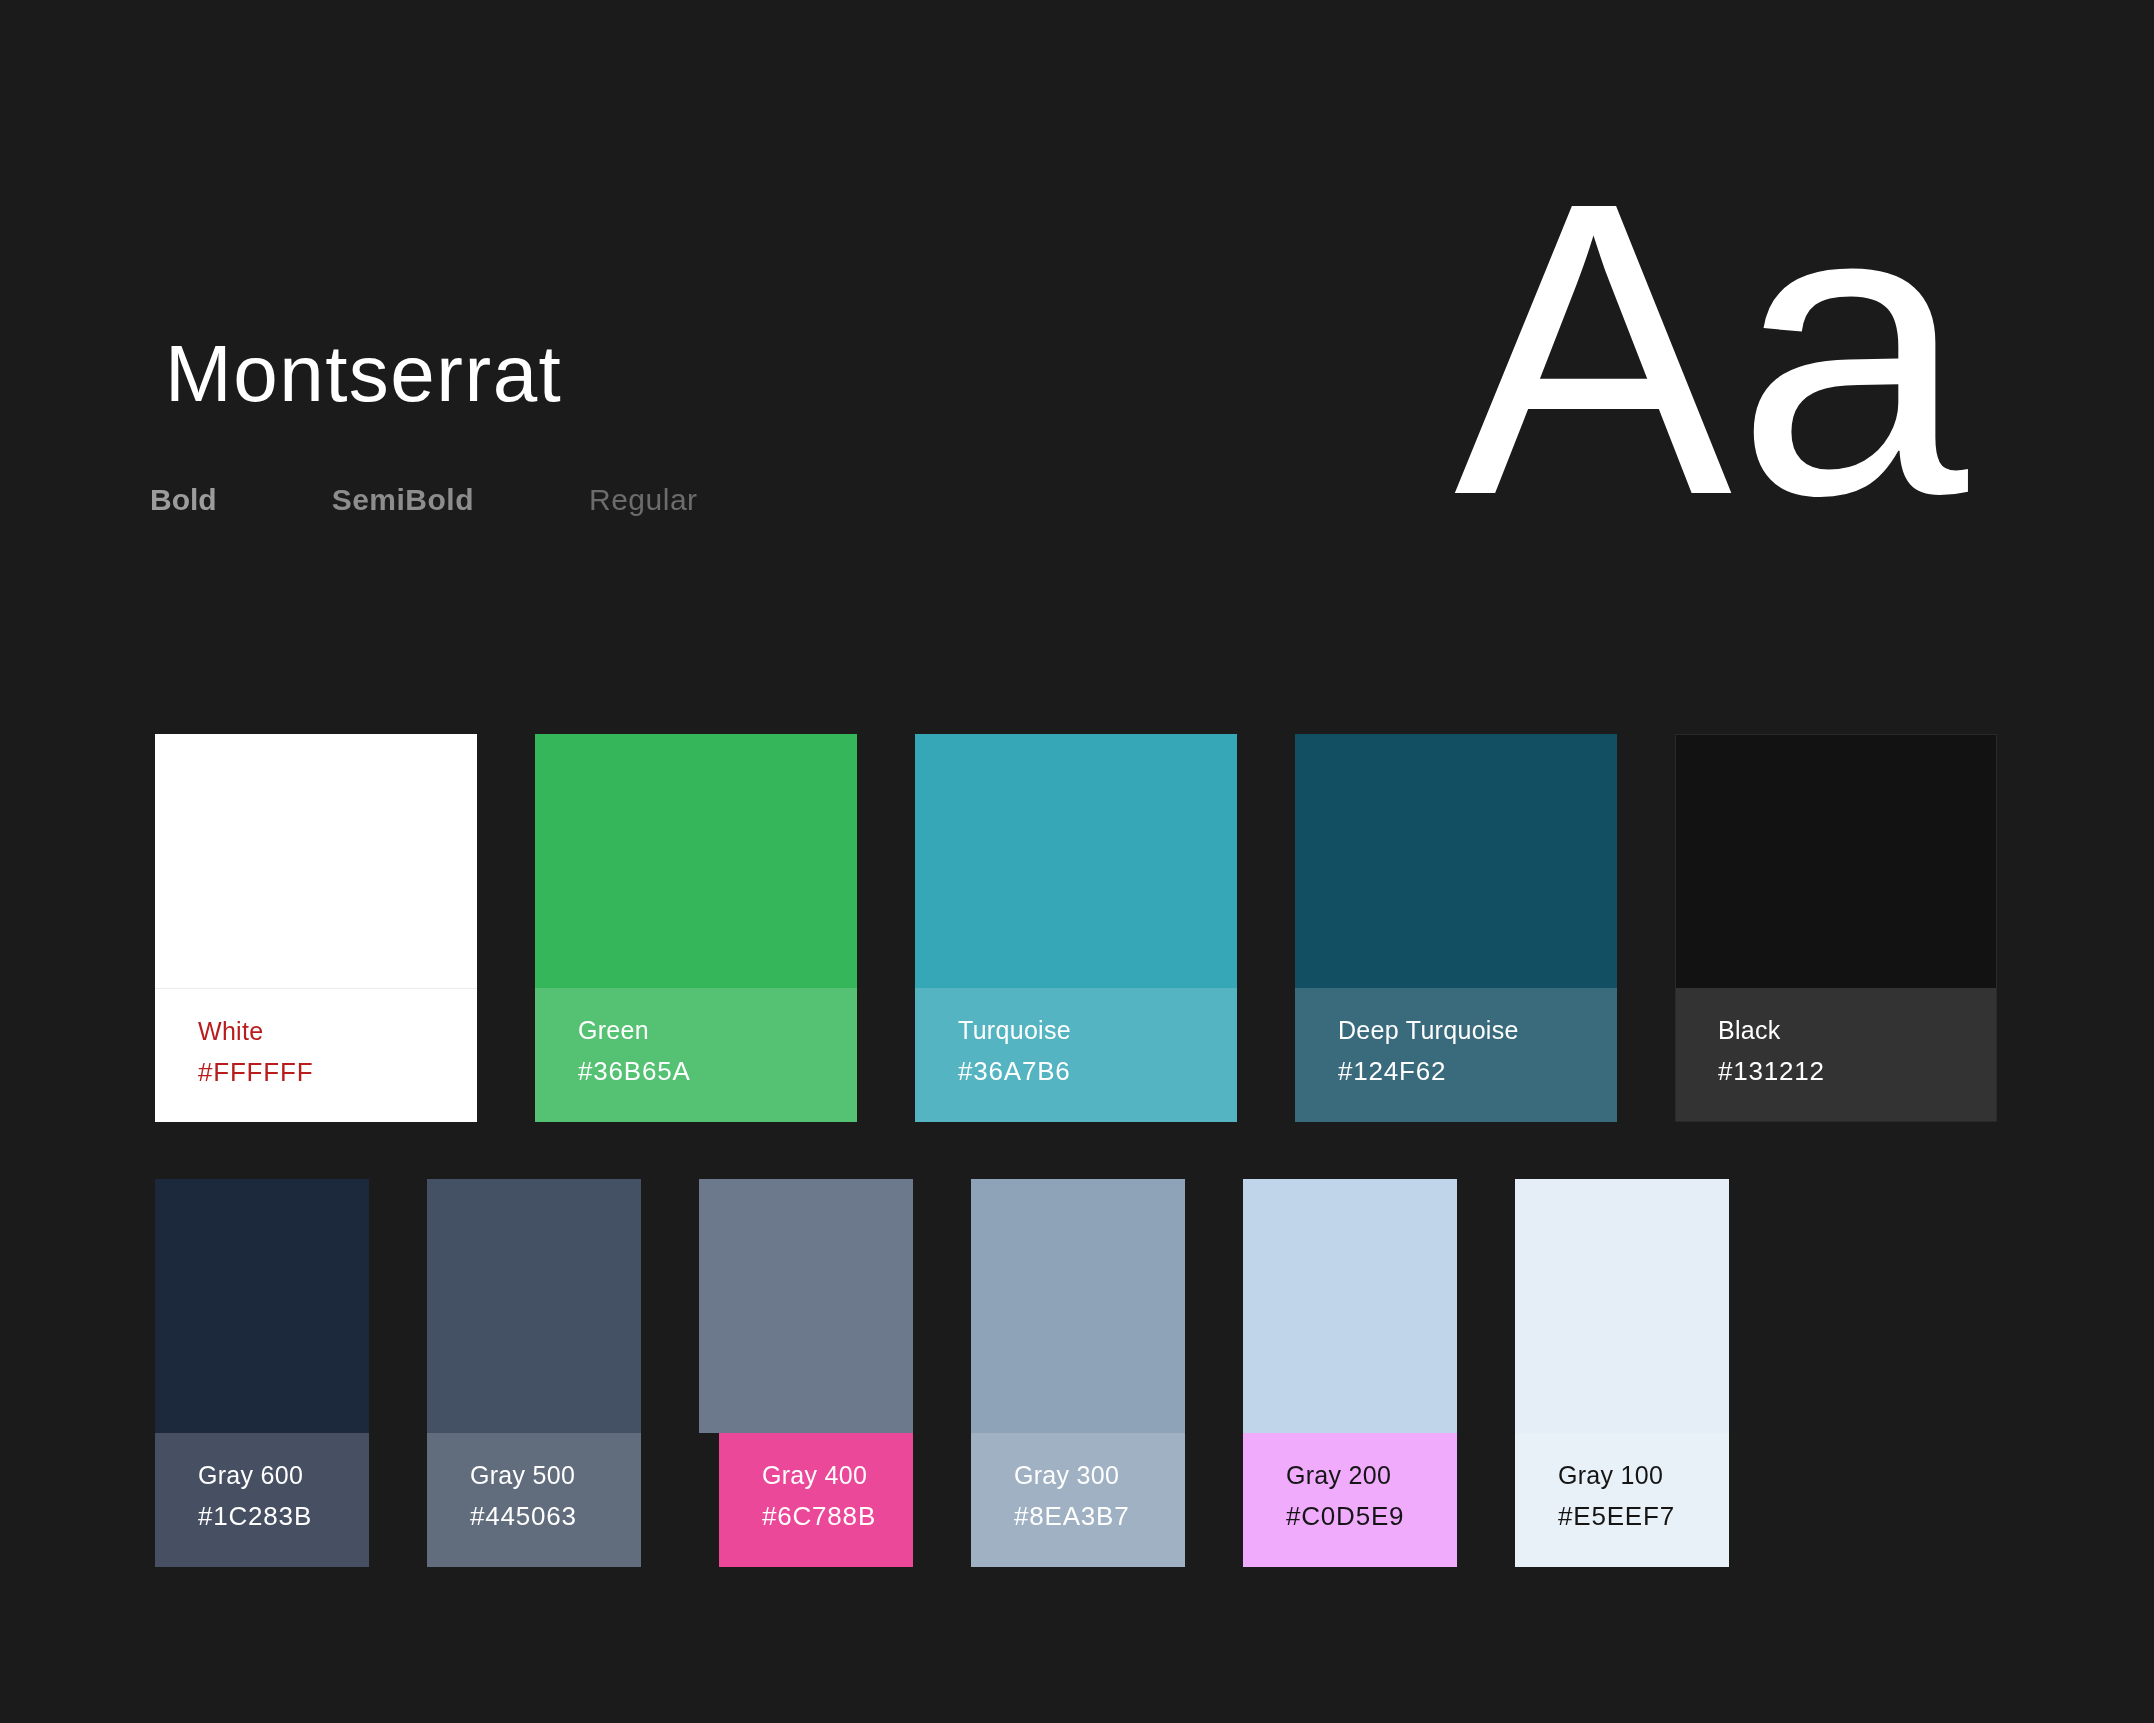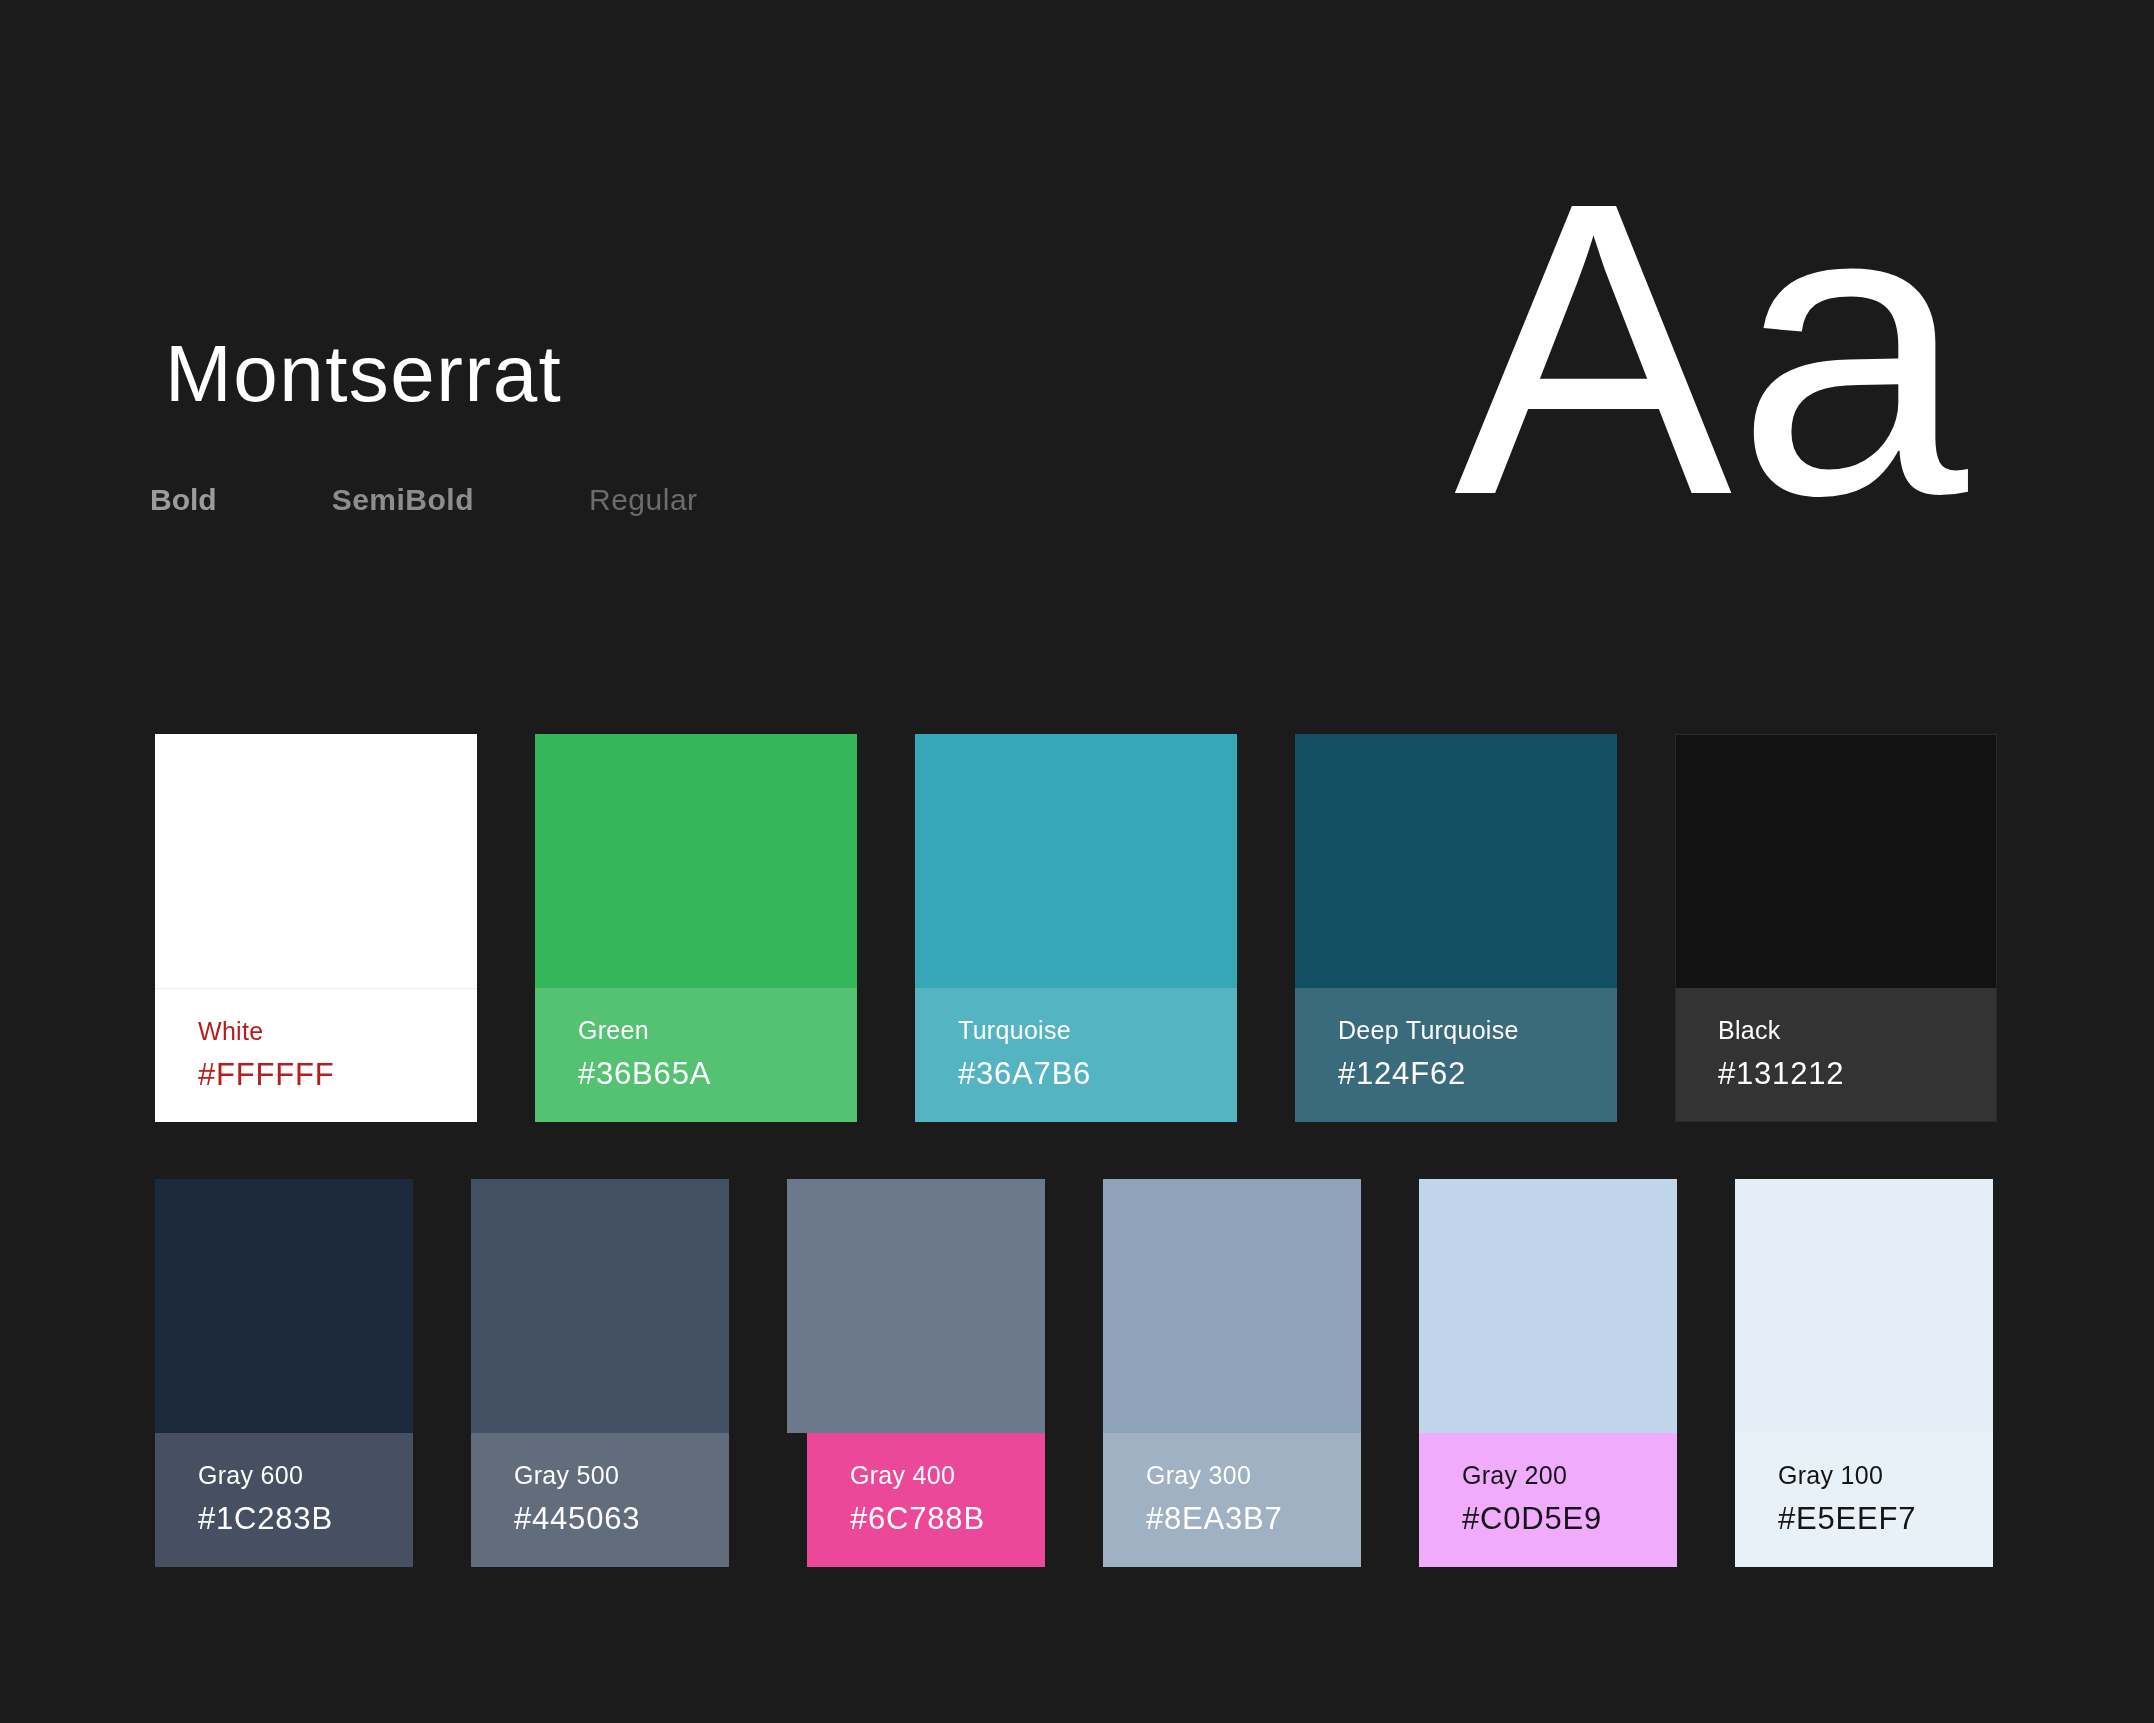--- a/index.html
+++ b/index.html
@@ -28,32 +28,32 @@
     font-size:417px;line-height:1;font-weight:300;
     color:#FFFFFF;letter-spacing:3.9px;
   }
   .palette-row{
     position:absolute;left:155px;
     display:flex;gap:58px;
   }
   .row-primary{top:734px;}
   .row-grays{top:1179px;}
   .card{position:relative;width:322px;}
-  .row-grays .card{width:258px;border-radius:18px;}
+  .row-grays .card{width:214px;border-radius:18px;}
   .swatch{height:254px;}
   .label{
     height:134px;box-sizing:border-box;
     padding:30px 15.5px 0 43px;
   }
   .cname{
     font-size:25px;line-height:1;font-weight:500;
     letter-spacing:0.3px;
   }
   .chex{
-    font-size:31px;line-height:1;font-weight:500;
+    font-size:26px;line-height:1;font-weight:500;
     letter-spacing:0.8px;margin-top:14.6px;
   }
   .card-border{
     position:absolute;inset:0;
     border:1.9px solid transparent;
     pointer-events:none;
   }
 </style>
 </head>
 <body style="background: rgb(27, 27, 27);">

